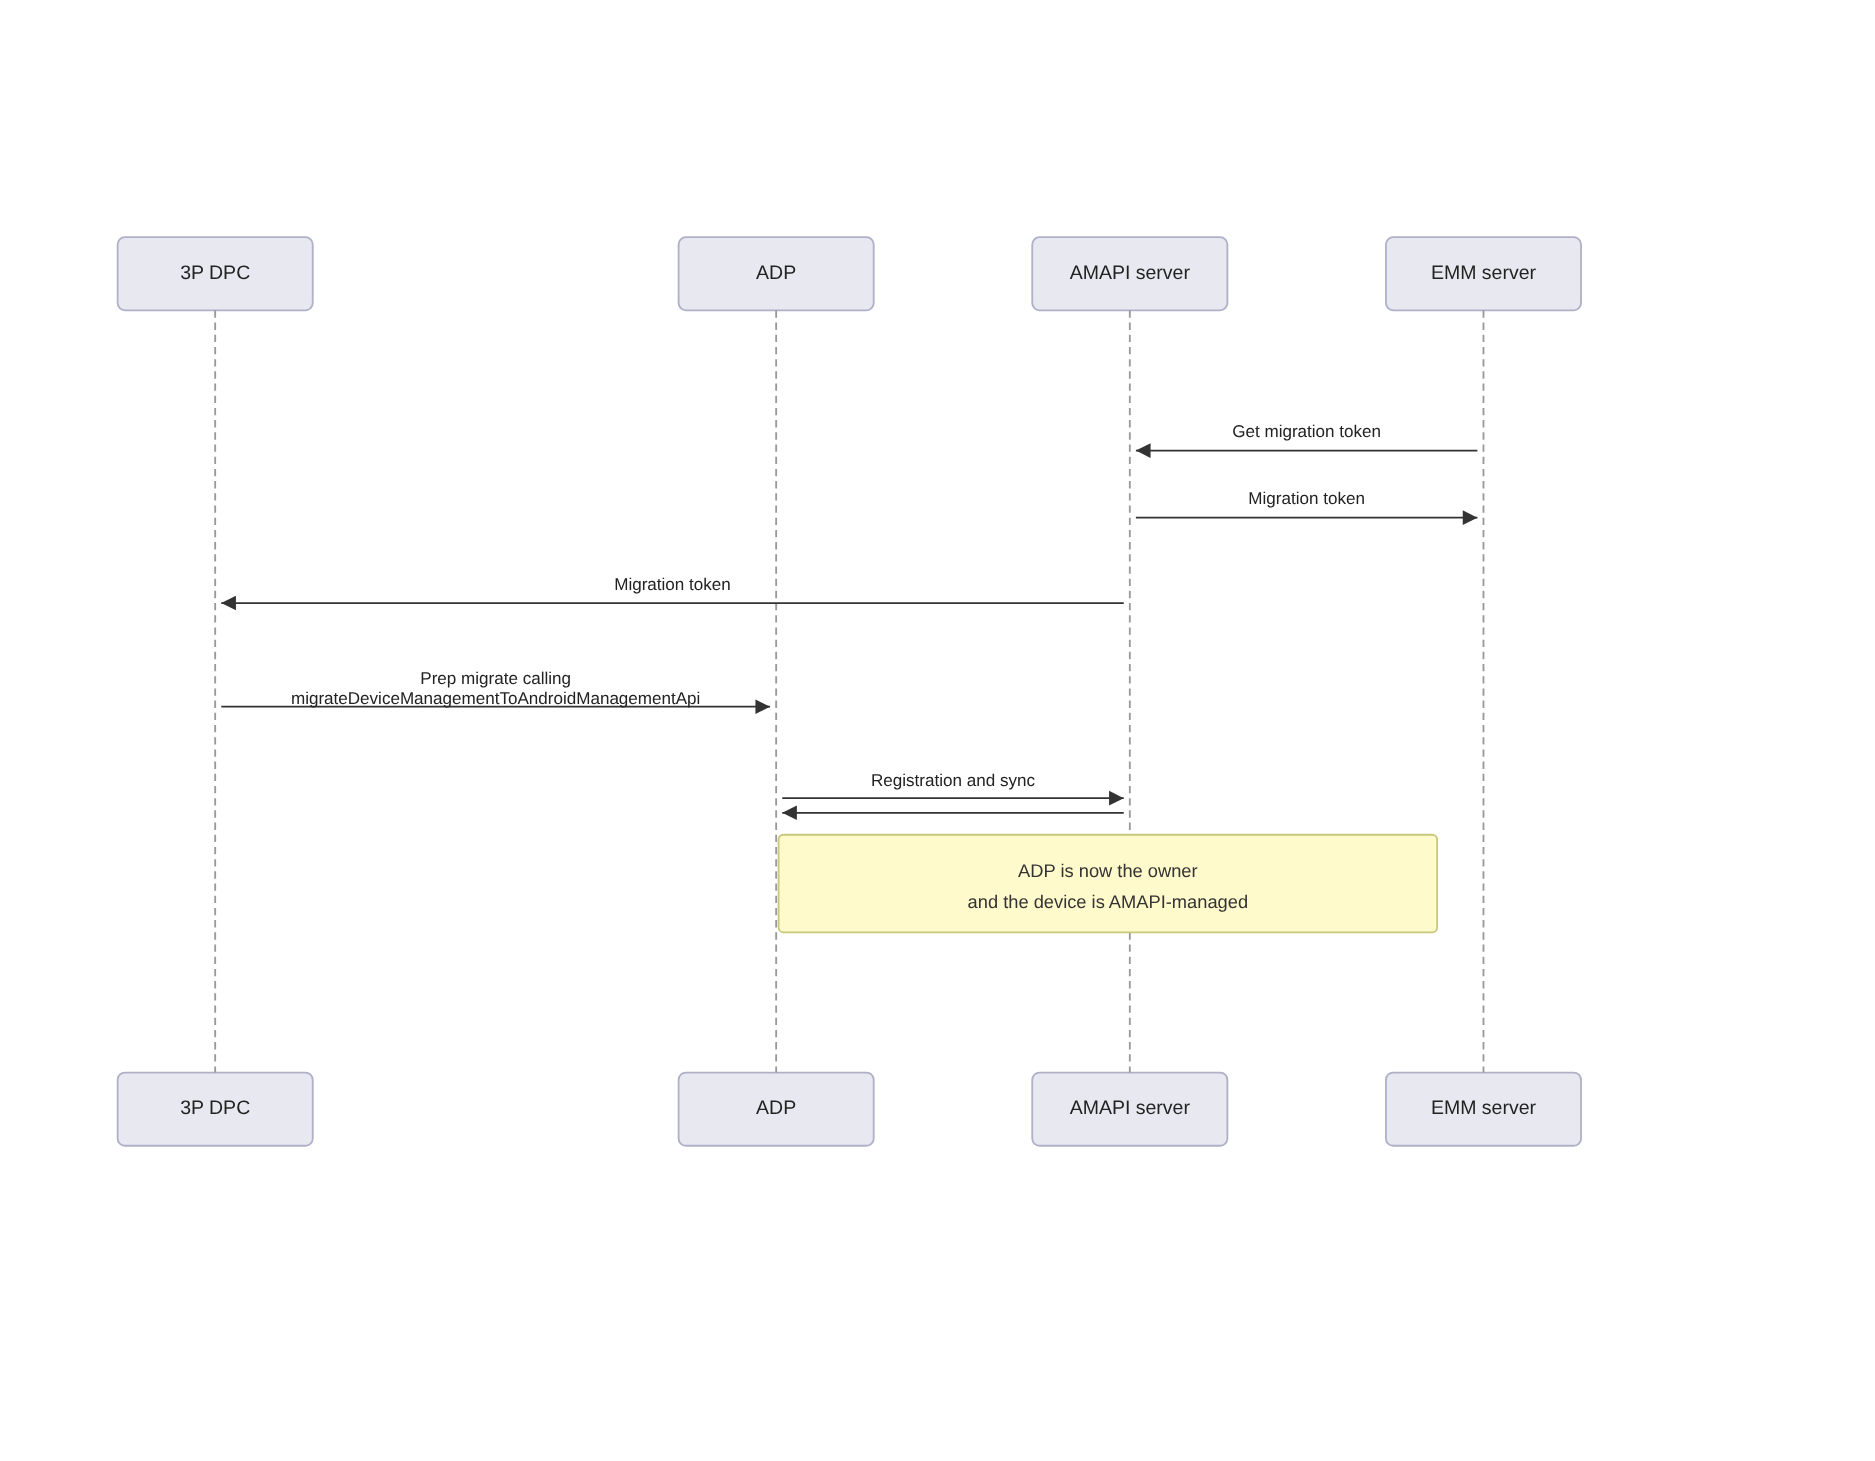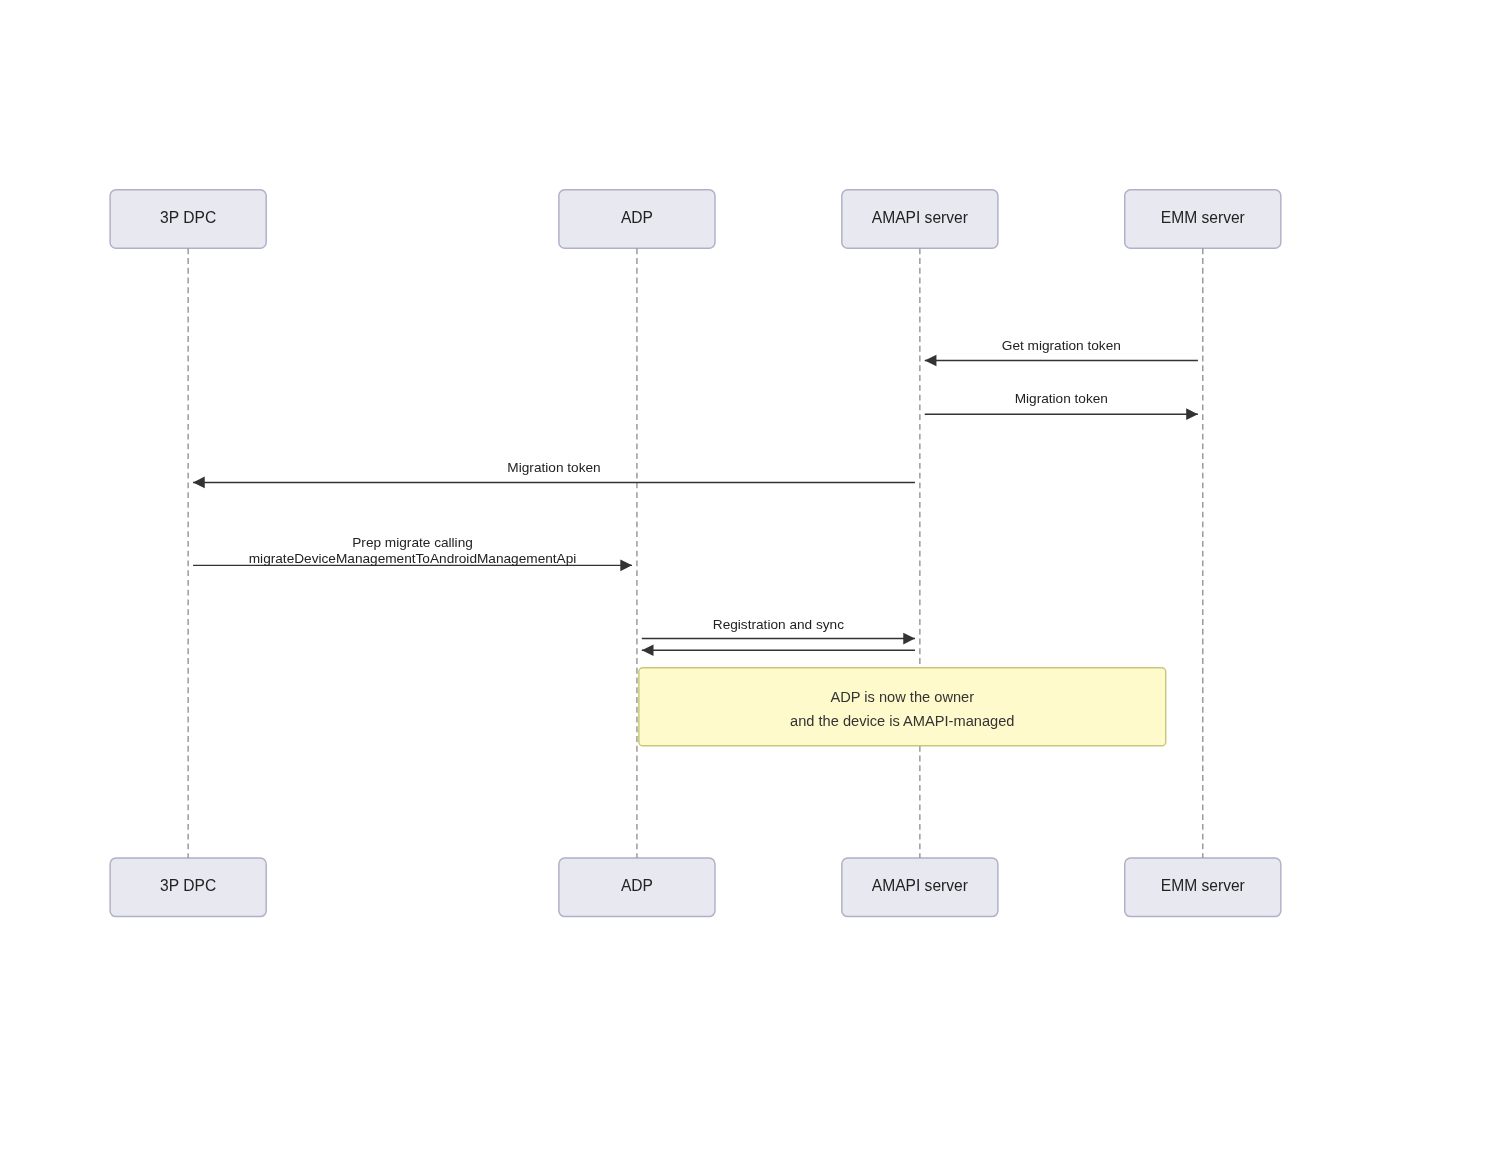--- a/index.html
+++ b/index.html
@@ -7,21 +7,21 @@
       background: #ffffff;
       font-family: 'Arial', sans-serif;
       width: 1500px;
       height: 1169px;
       overflow: hidden;
       position: relative;
     }
     .diagram-container {
       position: absolute;
       top: 180px;
-      left: 44px;
+      left: 28px;
       width: 1420px;
       height: 800px;
     }
     svg {
       width: 100%;
       height: 100%;
     }
     .actor-box {
       fill: #e8e8f0;
       stroke: #b0b0c8;

